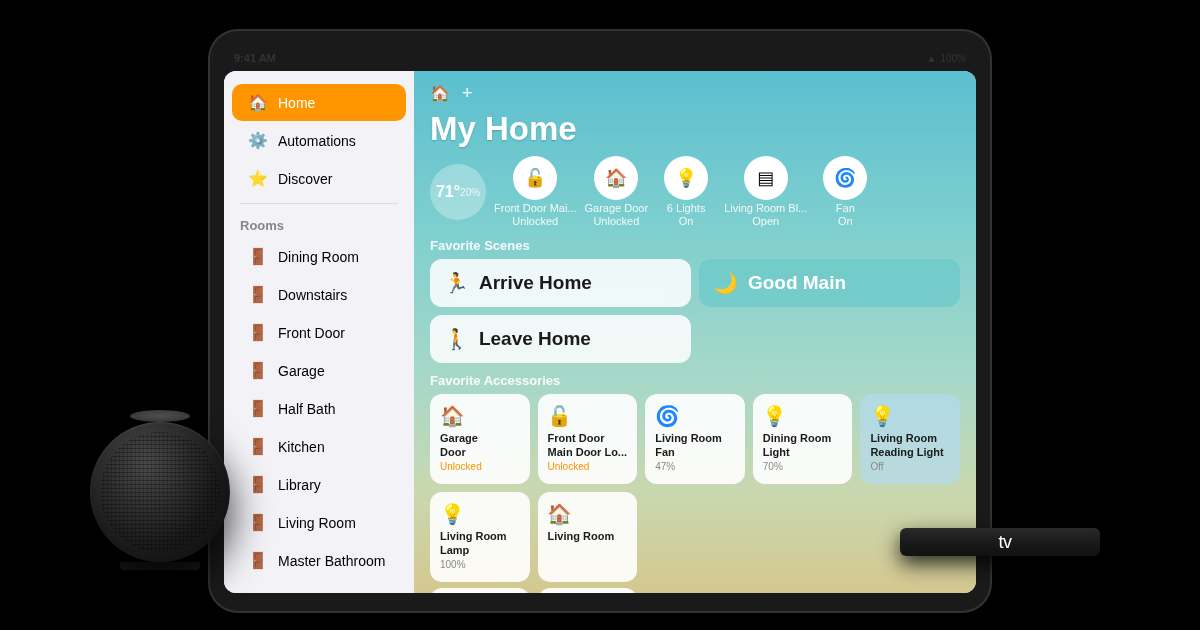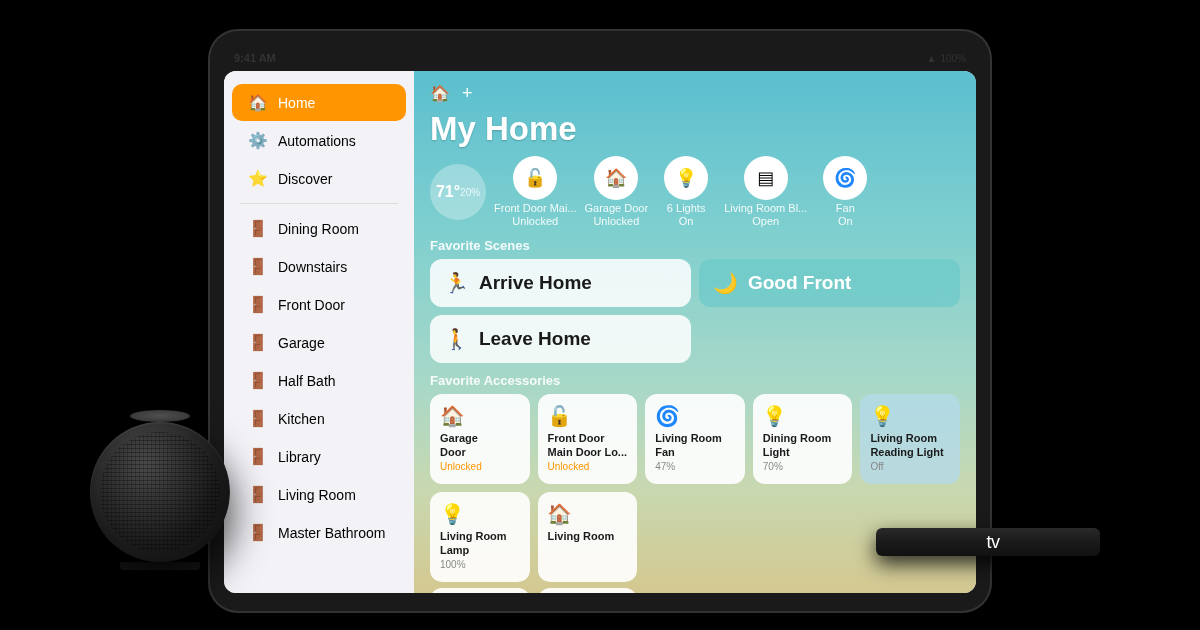--- a/index.html
+++ b/index.html
@@ -79,21 +79,21 @@
     }
 
     
     .appletv {
       position: absolute;
       right: 100px;
       bottom: 80px;
       z-index: 10;
     }
     .appletv-body {
-      width: 224px;
+      width: 200px;
       height: 28px;
       background: linear-gradient(180deg, #2a2a2a 0%, #1a1a1a 50%, #111 100%);
       border-radius: 6px;
       display: flex;
       align-items: center;
       justify-content: center;
       box-shadow: 0 8px 20px rgba(0,0,0,0.8);
       gap: 10px;
     }
     .appletv-logo {
@@ -423,20 +423,21 @@
         </div>
         <div class="sidebar-item">
           <span class="sidebar-icon">⚙️</span>
           <span class="sidebar-label">Automations</span>
         </div>
         <div class="sidebar-item">
           <span class="sidebar-icon">⭐</span>
           <span class="sidebar-label">Discover</span>
         </div>
         <div class="sidebar-divider"></div>
+        <div class="sidebar-section-title">Rooms</div>
         <div class="sidebar-item">
           <span class="sidebar-icon">🚪</span>
           <span class="sidebar-label">Dining Room</span>
         </div>
         <div class="sidebar-item">
           <span class="sidebar-icon">🚪</span>
           <span class="sidebar-label">Downstairs</span>
         </div>
         <div class="sidebar-item">
           <span class="sidebar-icon">🚪</span>
@@ -505,21 +506,21 @@
         </div>
 
         <div class="section-title">Favorite Scenes</div>
         <div class="scenes-grid">
           <div class="scene-card">
             <span class="scene-card-icon">🏃</span>
             <span class="scene-card-label">Arrive Home</span>
           </div>
           <div class="scene-card teal">
             <span class="scene-card-icon">🌙</span>
-            <span class="scene-card-label">Good Front</span>
+            <span class="scene-card-label">Good Main</span>
           </div>
           <div class="scene-card scene-leave">
             <span class="scene-card-icon">🚶</span>
             <span class="scene-card-label">Leave Home</span>
           </div>
         </div>
 
         <div class="section-title">Favorite Accessories</div>
         <div class="accessories-grid">
           <div class="accessory-card">

